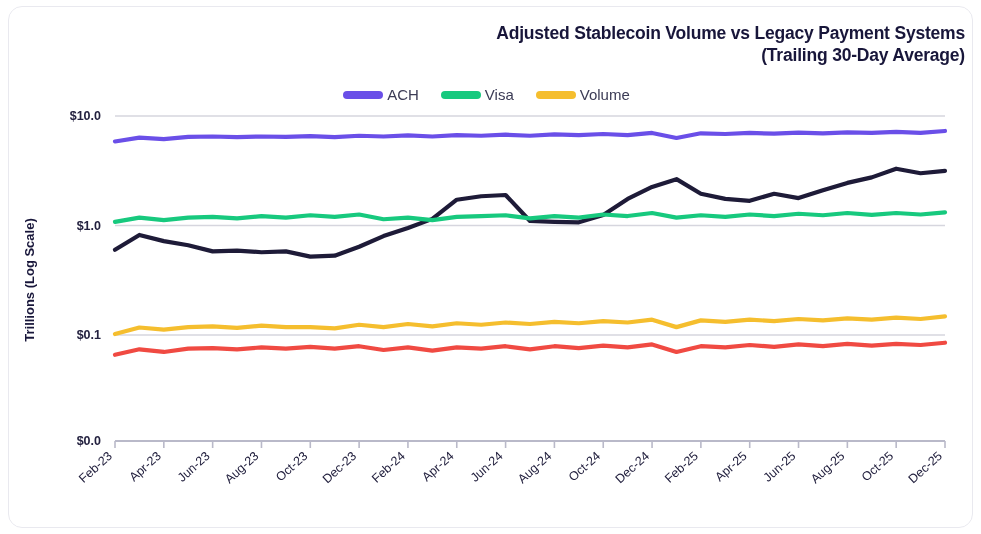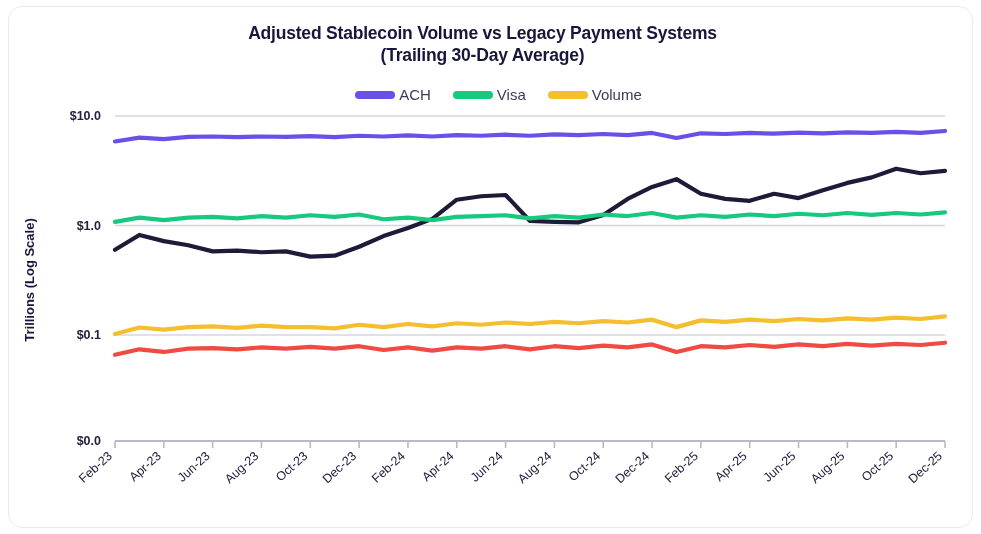--- a/index.html
+++ b/index.html
@@ -25,32 +25,32 @@
     background: #ffffff;
     border: 1px solid #e9e9ef;
     border-radius: 14px;
     box-sizing: border-box;
   }
   .title-block {
     position: absolute;
     left: 0;
     top: 22px;
     width: 965px;
-    text-align: center;
+    text-align: right;
   }
   .title-line {
     font-size: 17.5px;
     font-weight: bold;
     color: #18163a;
     letter-spacing: -0.2px;
     line-height: 22px;
   }
   .legend {
     position: absolute;
-    left: 16px;
+    left: 4px;
     top: 86px;
     width: 965px;
     display: flex;
     justify-content: center;
     align-items: center;
     gap: 22px;
   }
   .legend-item {
     display: flex;
     align-items: center;

